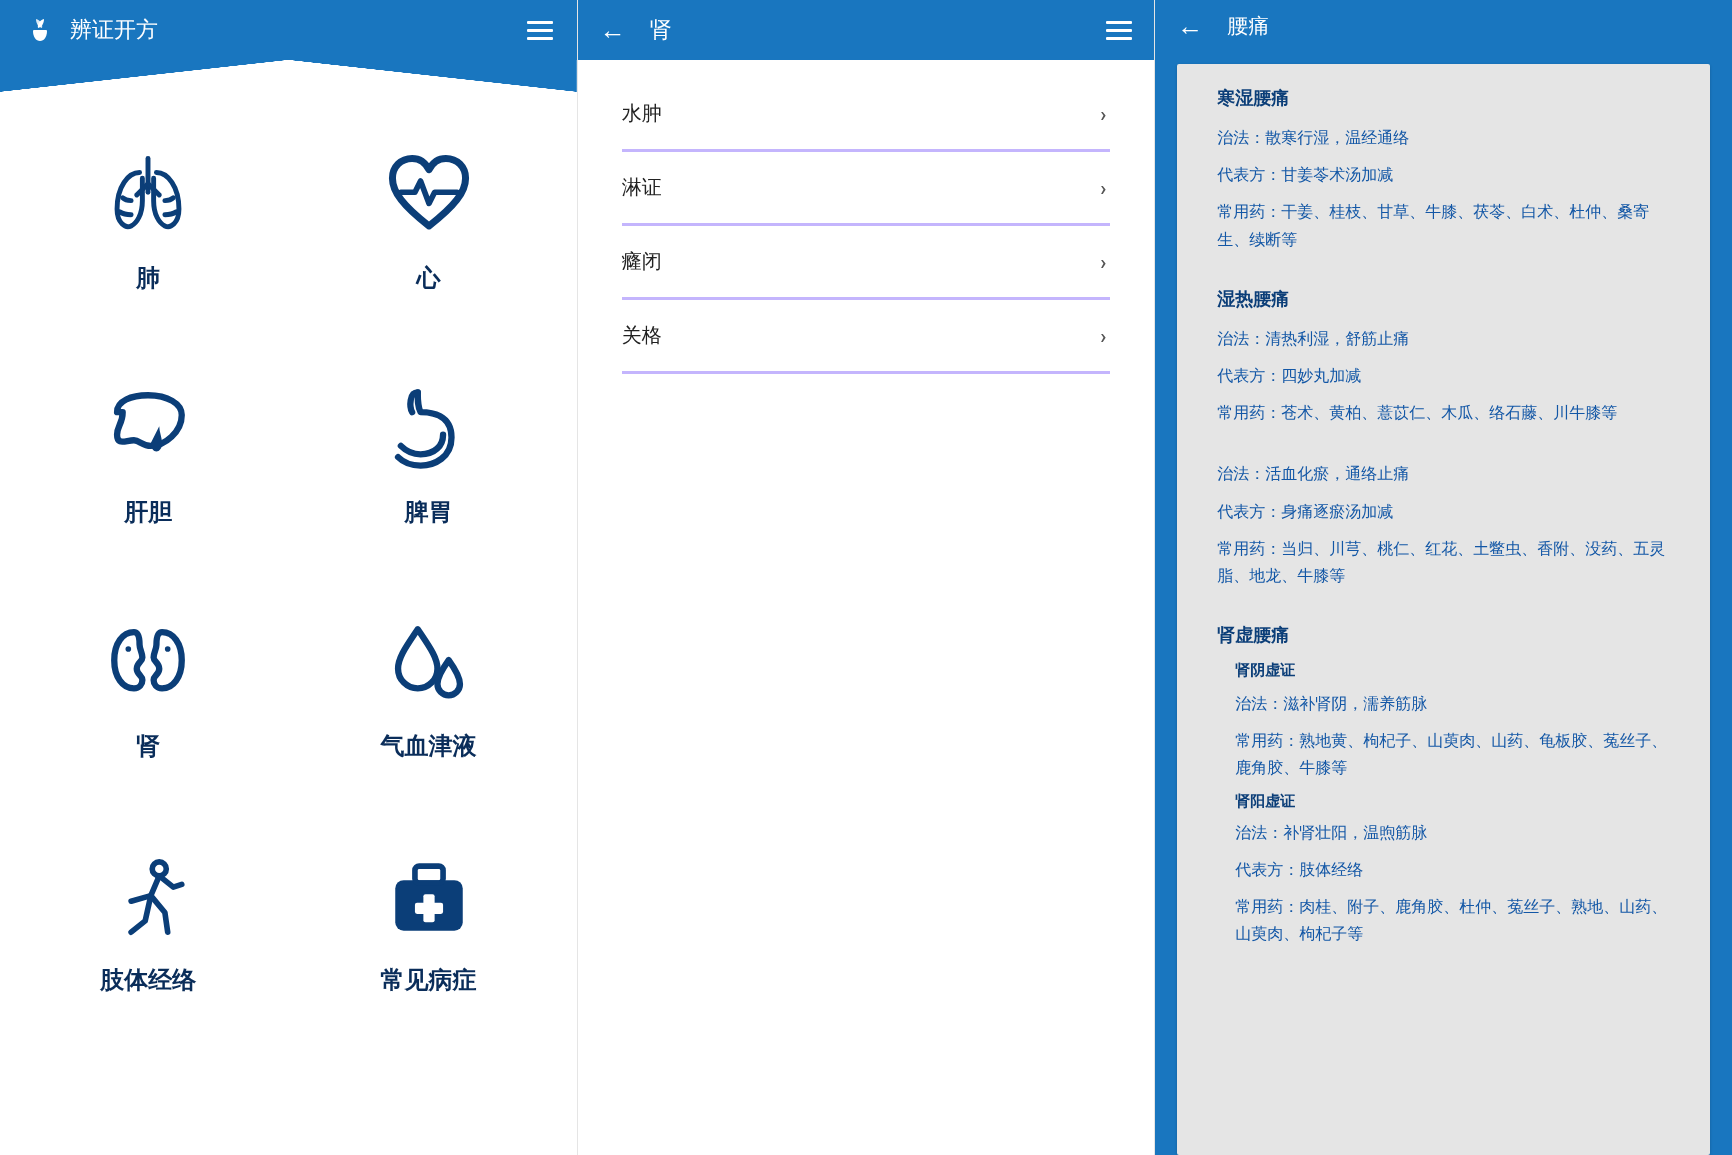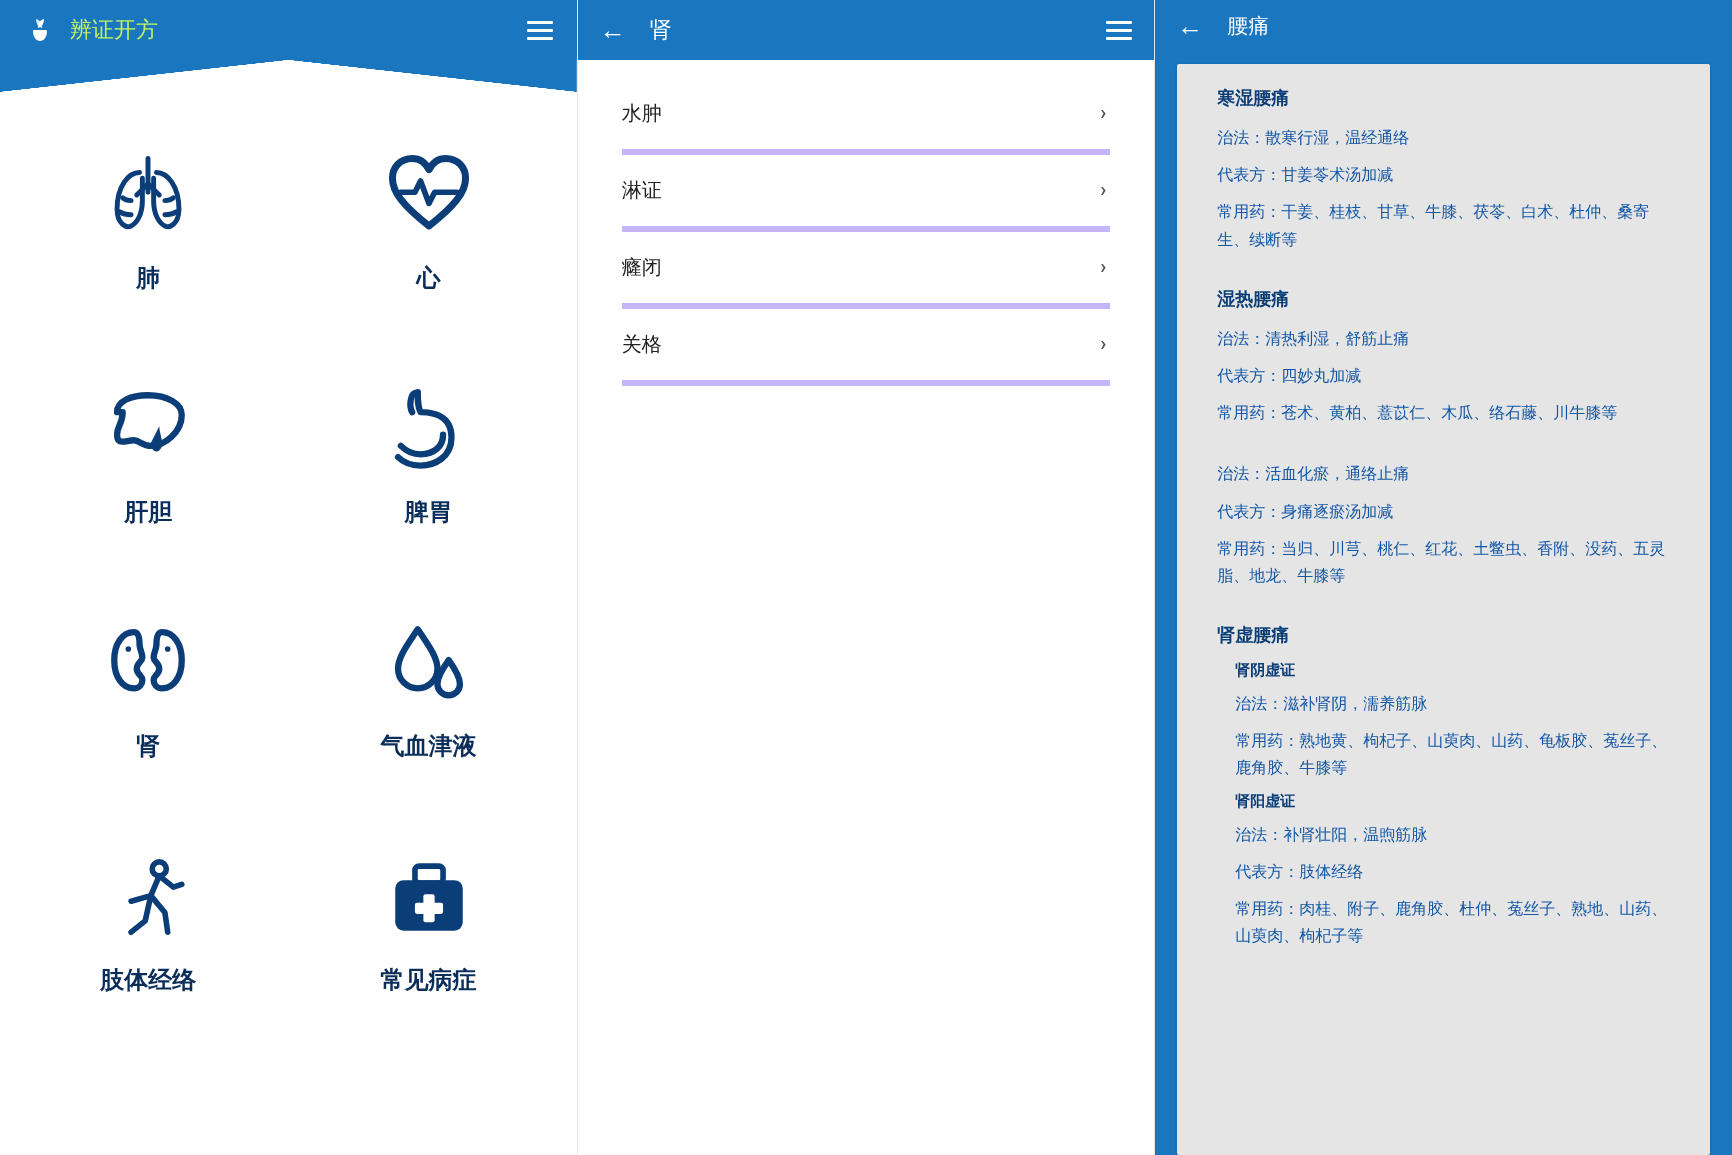--- a/index.html
+++ b/index.html
@@ -29,21 +29,21 @@
       background-size: 50.05% 100%, 50.05% 100%;
       background-repeat: no-repeat;
       background-position: left top, right top;
       pointer-events: none;
     }
     .p1-logo {
       width: 32px; height: 32px;
       display: flex; align-items: center; justify-content: center;
       margin-right: 14px;
     }
-    .p1-title { color: #bef264; font-size: 22px; font-weight: 400; }
+    .p1-title { color: #ffffff; font-size: 22px; font-weight: 400; }
     .hamburger { margin-left: auto; display: flex; flex-direction: column; gap: 5px; cursor: pointer; }
     .hamburger span { display: block; width: 26px; height: 3px; background: #fff; border-radius: 1px; }
 
     .grid {
       padding: 90px 20px 0;
       display: grid;
       grid-template-columns: 1fr 1fr;
       row-gap: 90px;
       column-gap: 24px;
     }
@@ -66,23 +66,23 @@
       display: flex; align-items: center;
       padding: 0 22px;
     }
     .back-arrow { color: #fff; font-size: 26px; font-weight: 300; margin-right: 24px; cursor: pointer; line-height: 1; }
     .p2-title { color: #fff; font-size: 22px; }
     .p2-hamburger { margin-left: auto; display: flex; flex-direction: column; gap: 5px; cursor: pointer; }
     .p2-hamburger span { display: block; width: 26px; height: 3px; background: #fff; border-radius: 1px; }
 
     .list { padding: 18px 44px 0; }
     .list-item {
-      display: flex; justify-content: space-between;
+      display: flex; align-items: center; justify-content: space-between;
       padding: 22px 4px 22px 0;
-      border-bottom: 6px solid #c4b5fd;
+      border-bottom: 3px solid #c4b5fd;
       cursor: pointer;
     }
     .list-item-label { font-size: 20px; color: #222; }
     .chevron { color: #555; font-size: 20px; font-weight: 600; }
 
     
     .panel3 { background: #1976bf; display: flex; flex-direction: column; }
     .p3-header {
       height: 52px;
       display: flex; align-items: center;
@@ -287,21 +287,21 @@
         <div class="row">常用药：当归、川芎、桃仁、红花、土鳖虫、香附、没药、五灵脂、地龙、牛膝等</div>
       </div>
 
       <div class="section">
         <div class="sec-title">肾虚腰痛</div>
         <div class="sub">
           <div class="sec-title">肾阴虚证</div>
           <div class="row">治法：滋补肾阴，濡养筋脉</div>
           <div class="row">常用药：熟地黄、枸杞子、山萸肉、山药、龟板胶、菟丝子、鹿角胶、牛膝等</div>
         </div>
-        <div class="sub" style="">
+        <div class="sub" style="font-family:Liberation Mono, monospace;">
           <div class="sec-title">肾阳虚证</div>
           <div class="row">治法：补肾壮阳，温煦筋脉</div>
           <div class="row">代表方：肢体经络</div>
           <div class="row">常用药：肉桂、附子、鹿角胶、杜仲、菟丝子、熟地、山药、山萸肉、枸杞子等</div>
         </div>
       </div>
 
     </div>
   </div>
 

